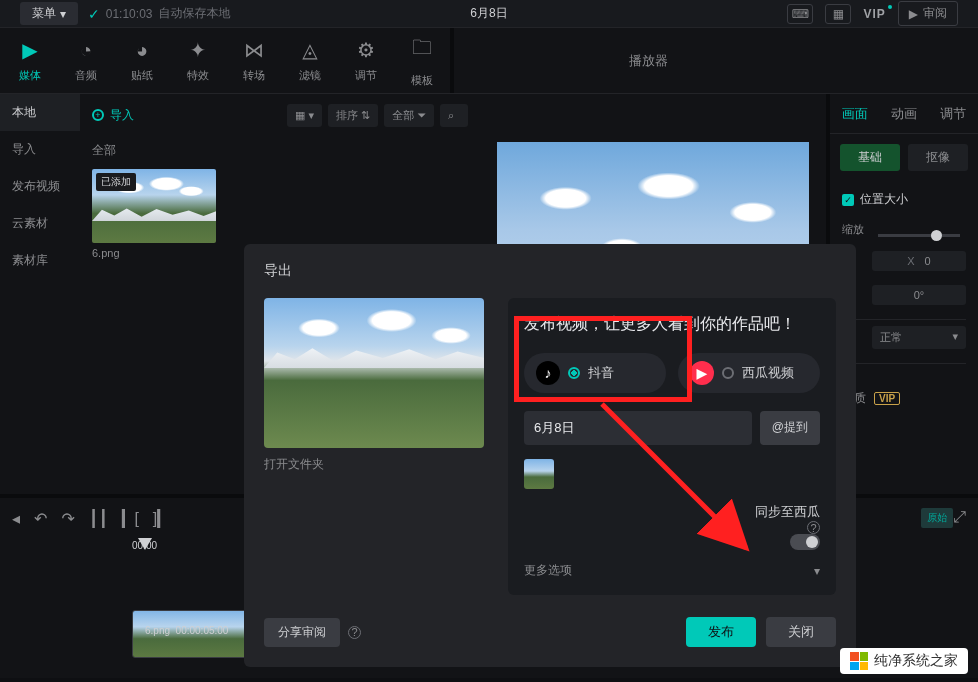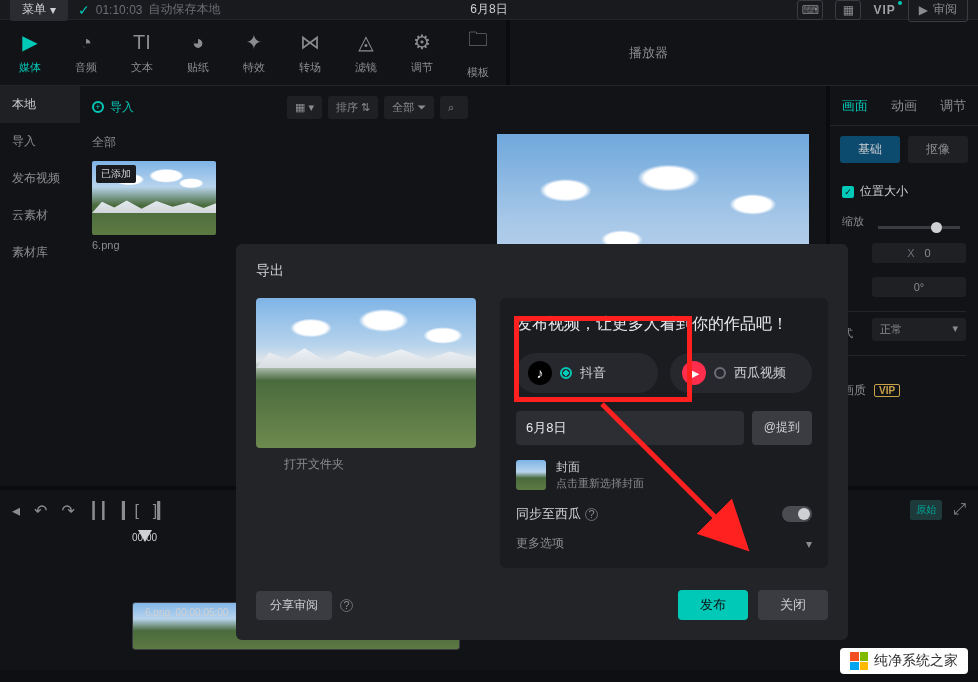--- a/index.html
+++ b/index.html
@@ -1,19 +1,19 @@
 <!DOCTYPE html>
 <html><head>
 <meta charset="utf-8">
 <style>
 * { margin: 0; padding: 0; box-sizing: border-box; font-family: "Microsoft YaHei", sans-serif; }
 body { width: 978px; height: 682px; background: #0e0f12; color: #8b8c8f; font-size: 12px; overflow: hidden; position: relative; }
 
 
-.topbar { height: 20px; background: #181a1e; display: flex; align-items: center; padding: 0 10px; gap: 10px; border-bottom: 1px solid #232428; }
+.topbar { height: 28px; background: #181a1e; display: flex; align-items: center; padding: 0 20px; gap: 10px; border-bottom: 1px solid #232428; }
 .topbar-left { display: flex; align-items: center; gap: 10px; }
 .menu-btn { background: #2a2c32; color: #cfd0d3; padding: 3px 12px; border-radius: 3px; font-size: 12px; display: flex; align-items: center; gap: 4px; }
 .autosave { display: flex; align-items: center; gap: 6px; color: #6c6e74; }
 .autosave-icon { color: #00c9b8; font-size: 14px; }
 .topbar-center { position: absolute; left: 50%; transform: translateX(-50%); color: #cfd0d3; }
 .topbar-right { margin-left: auto; display: flex; align-items: center; gap: 12px; }
 .top-icon-btn { width: 26px; height: 20px; border: 1px solid #3a3c42; border-radius: 3px; display: flex; align-items: center; justify-content: center; color: #8b8c8f; }
 .vip-badge { color: #a0a2a6; font-weight: bold; letter-spacing: 1px; position: relative; }
 .vip-dot { width: 4px; height: 4px; background: #00c9b8; border-radius: 50%; position: absolute; top: -2px; right: -6px; }
 .review-btn { display: flex; align-items: center; gap: 5px; border: 1px solid #3a3c42; padding: 3px 10px; border-radius: 3px; }
@@ -53,79 +53,79 @@
 .preview-img { width: 312px; height: 176px; background: linear-gradient(to bottom, #6fa8dc 0%, #a8c8e8 50%, #c4daf0 100%); position: relative; overflow: hidden; }
 .preview-img::before { content: ""; position: absolute; inset: 0; background: radial-gradient(ellipse 50px 22px at 22% 32%, #fff 40%, transparent 52%), radial-gradient(ellipse 60px 26px at 55% 25%, #fff 40%, transparent 52%), radial-gradient(ellipse 45px 20px at 82% 40%, #fff 40%, transparent 52%), radial-gradient(ellipse 40px 18px at 40% 60%, #fff 40%, transparent 52%), radial-gradient(ellipse 35px 15px at 70% 70%, #fff 40%, transparent 52%); }
 
 
 .right-panel { width: 152px; background: #121316; border-left: 4px solid #0a0b0d; }
 .rp-tabs { display: flex; height: 40px; align-items: center; border-bottom: 1px solid #232428; justify-content: center; }
 .rp-tab { flex: 1; text-align: center; font-size: 13px; color: #8b8c8f; }
 .rp-tab.active { color: #00c9b8; }
 .rp-subtabs { display: flex; padding: 10px; gap: 8px; }
 .rp-subtab { flex: 1; text-align: center; padding: 5px 0; background: #1e2024; border-radius: 3px; font-size: 12px; }
-.rp-subtab.active { background: #0c4a6e; color: #cfd0d3; }
+.rp-subtab.active { background: #14532d; color: #cfd0d3; }
 .rp-section { padding: 10px 12px; }
 .rp-section-title { display: flex; align-items: center; gap: 6px; font-size: 12px; color: #cfd0d3; margin-bottom: 14px; }
 .rp-check { width: 12px; height: 12px; background: #00c9b8; border-radius: 2px; display: flex; align-items: center; justify-content: center; color: #0e0f12; font-size: 9px; }
 .rp-row { display: flex; align-items: flex-end; margin-bottom: 14px; font-size: 11px; }
 .rp-row-label { width: 30px; color: #8b8c8f; }
 .slider { flex: 1; height: 3px; background: #3a3c42; position: relative; margin: 0 6px; }
 .slider::after { content: ""; position: absolute; right: 18px; top: -4px; width: 11px; height: 11px; border-radius: 50%; background: #cfd0d3; }
 .coord-box { flex: 1; background: #1e2024; padding: 4px 0; text-align: center; border-radius: 3px; font-size: 11px; }
 .coord-prefix { color: #6c6e74; margin-right: 10px; }
 .rp-divider { height: 1px; background: #232428; margin: 6px 0; }
 .blend-select { flex: 1; background: #1e2024; padding: 4px 8px; border-radius: 3px; font-size: 11px; display: flex; justify-content: space-between; }
 .quality-row { display: flex; align-items: center; gap: 8px; padding: 10px 12px; }
 .quality-vip { color: #c9a24a; font-size: 10px; font-weight: bold; border: 1px solid #c9a24a; padding: 0 4px; border-radius: 2px; }
 
 
 .timeline-area { height: 184px; background: #121316; border-top: 4px solid #0a0b0d; }
 .tl-toolbar { height: 40px; display: flex; align-items: center; padding: 0 12px; gap: 14px; }
 .tl-btn { color: #8b8c8f; font-size: 16px; }
-.tl-right { margin-left: auto; display: flex; gap: 11px; }
+.tl-right { margin-left: auto; display: flex; gap: 0; }
 .tl-ratio { background: #1e3a3a; color: #00a89a; padding: 3px 6px; font-size: 10px; border-radius: 2px; }
 .tl-ruler { height: 22px; position: relative; padding-left: 132px; }
 .tl-time-marker { color: #cfd0d3; font-size: 10px; }
 .tl-playhead { position: absolute; left: 138px; top: 0; width: 14px; height: 12px; background: #cfd0d3; clip-path: polygon(0 0, 100% 0, 50% 100%); }
 .tl-track-area { padding-left: 132px; padding-top: 50px; }
 .tl-clip { width: 328px; height: 48px; background: #1e2024; border: 1px solid #3a3c42; border-radius: 3px; display: flex; align-items: center; overflow: hidden; }
 .tl-clip-label { position: absolute; color: #cfd0d3; font-size: 10px; padding: 2px 6px; }
 .tl-clip-thumb { width: 55px; height: 48px; background: linear-gradient(to bottom, #7fb4e6 0%, #b8d4ed 35%, #4a6b3d 60%, #5d7a42 100%); }
 
 
 .modal-overlay { position: absolute; inset: 0; display: flex; align-items: center; justify-content: center; z-index: 100; }
-.modal { width: 612px; background: #232428; border-radius: 6px; padding: 18px 20px 20px 20px; position: absolute; top: 244px; left: 236px; }
+.modal { width: 612px; background: #232428; border-radius: 6px; padding: 18px 20px 20px 20px; position: absolute; top: 244px; left: 244px; }
 .modal-title { color: #cfd0d3; font-size: 14px; margin-bottom: 18px; }
 .modal-body { display: flex; gap: 24px; }
 .modal-left { width: 220px; }
 .modal-thumb { width: 220px; height: 150px; background: linear-gradient(to bottom, #7fb4e6 0%, #b8d4ed 32%, #e0e5ea 42%, #4a6b3d 55%, #6d8a4f 100%); border-radius: 4px; position: relative; overflow: hidden; }
 .modal-thumb::before { content: ""; position: absolute; inset: 0; background: radial-gradient(ellipse 40px 18px at 25% 20%, #fff 40%, transparent 52%), radial-gradient(ellipse 48px 22px at 58% 15%, #fff 40%, transparent 52%), radial-gradient(ellipse 38px 16px at 85% 25%, #fff 40%, transparent 52%); }
 .modal-thumb::after { content: ""; position: absolute; top: 48px; left: 0; right: 0; height: 22px; background: linear-gradient(to bottom, #f0f4f8, #d8dde2); clip-path: polygon(0 100%, 6% 30%, 14% 60%, 22% 10%, 32% 70%, 42% 20%, 54% 55%, 66% 15%, 78% 60%, 88% 25%, 100% 55%, 100% 100%); }
-.open-folder { color: #8b8c8f; font-size: 12px; margin-top: 8px; cursor: pointer; margin-left: 28px; }
+.open-folder { color: #8b8c8f; font-size: 12px; margin-top: 8px; cursor: pointer; }
 .modal-right { flex: 1; background: #1a1c20; border-radius: 6px; padding: 16px; }
 .publish-headline { color: #e8e9ec; font-size: 16px; margin-bottom: 18px; }
 .platform-row { display: flex; gap: 12px; margin-bottom: 18px; }
 .platform-pill { flex: 1; background: #26282e; border-radius: 22px; padding: 8px 12px; display: flex; align-items: center; gap: 8px; }
 .platform-icon { width: 24px; height: 24px; border-radius: 50%; display: flex; align-items: center; justify-content: center; font-size: 14px; }
 .douyin-icon { background: #000; color: #fff; }
 .xigua-icon { background: #ff2e4d; color: #fff; }
 .radio-dot { width: 12px; height: 12px; border: 2px solid #6c6e74; border-radius: 50%; }
 .radio-dot.checked { border-color: #00c9b8; background: radial-gradient(circle, #00c9b8 45%, transparent 50%); }
 .platform-label { color: #cfd0d3; font-size: 13px; }
 .field-label { font-size: 12px; color: #8b8c8f; margin-bottom: 6px; }
 .field-label .req { color: #ff4d4d; margin-right: 2px; }
 .title-row { display: flex; gap: 8px; margin-bottom: 14px; }
 .title-input { flex: 1; background: #2c2e34; border-radius: 4px; padding: 8px 10px; color: #e8e9ec; font-size: 13px; }
 .mention-btn { background: #3a3c42; color: #cfd0d3; padding: 8px 12px; border-radius: 4px; font-size: 12px; }
 .cover-row { display: flex; align-items: center; gap: 10px; margin-bottom: 14px; }
 .cover-thumb { width: 30px; height: 30px; background: linear-gradient(to bottom, #7fb4e6 0%, #b8d4ed 40%, #4a6b3d 60%, #5d7a42 100%); border-radius: 3px; }
 .cover-text .t1 { color: #cfd0d3; font-size: 12px; }
 .cover-text .t2 { color: #8b8c8f; font-size: 11px; }
-.sync-row { display: flex; align-items: center; margin-bottom: 12px; }
+.sync-row { display: flex; align-items: flex-end; margin-bottom: 12px; flex-direction: column; }
 .sync-label { color: #cfd0d3; font-size: 13px; }
 .sync-q { font-size: 11px; color: #8b8c8f; margin-left: 4px; border: 1px solid #6c6e74; border-radius: 50%; width: 13px; height: 13px; display: inline-flex; align-items: center; justify-content: center; }
 .toggle { margin-left: auto; width: 30px; height: 16px; background: #4a4c52; border-radius: 8px; position: relative; }
 .toggle::after { content: ""; position: absolute; right: 2px; top: 2px; width: 12px; height: 12px; background: #cfd0d3; border-radius: 50%; }
 .more-row { display: flex; align-items: center; justify-content: space-between; color: #8b8c8f; font-size: 12px; }
 .modal-footer { display: flex; align-items: center; margin-top: 22px; }
 .share-review { background: #3a3c42; color: #cfd0d3; padding: 6px 14px; border-radius: 4px; font-size: 12px; }
 .footer-q { margin-left: 8px; }
 .footer-right { margin-left: auto; display: flex; gap: 10px; }
 .btn-publish { background: #00c9b8; color: #0e0f12; padding: 6px 22px; border-radius: 4px; font-size: 13px; }
@@ -171,24 +171,20 @@
   <div class="tool-tabs">
     <div class="tool-tab active">
         <span class="tool-tab-icon">▶</span>
         <span class="tool-tab-label">媒体</span>
       </div>
     <div class="tool-tab">
         <span class="tool-tab-icon">◔</span>
         <span class="tool-tab-label">音频</span>
       </div>
     <div class="tool-tab">
-        <span class="tool-tab-icon">TI</span>
-        <span class="tool-tab-label">文本</span>
-      </div>
-    <div class="tool-tab">
         <span class="tool-tab-icon">◕</span>
         <span class="tool-tab-label">贴纸</span>
       </div>
     <div class="tool-tab">
         <span class="tool-tab-icon">✦</span>
         <span class="tool-tab-label">特效</span>
       </div>
     <div class="tool-tab">
         <span class="tool-tab-icon">⋈</span>
         <span class="tool-tab-label">转场</span>
@@ -303,21 +299,21 @@
       <span class="tl-ratio">原始</span>
       <span class="tl-btn">⤢</span>
     </div>
   </div>
   <div class="tl-ruler">
     <div class="tl-playhead"></div>
     <span class="tl-time-marker">00:00</span>
   </div>
   <div class="tl-track-area">
     <div class="tl-clip" style="position:relative">
-      <span class="tl-clip-label" style="top:2px;left:6px"><span>6.png</span>&nbsp;&nbsp;<span>00:00:05:00</span></span>
+      <span class="tl-clip-label" style="top:12px;left:6px"><span>6.png</span>&nbsp;&nbsp;<span>00:00:05:00</span></span>
       <div class="tl-clip-thumb"></div>
         <div class="tl-clip-thumb"></div>
         <div class="tl-clip-thumb"></div>
         <div class="tl-clip-thumb"></div>
         <div class="tl-clip-thumb"></div>
         <div class="tl-clip-thumb"></div>
     </div>
   </div>
 </div>
 
@@ -342,24 +338,20 @@
             <div class="radio-dot"></div>
             <span class="platform-label">西瓜视频</span>
           </div>
         </div>
         <div class="title-row">
           <div class="title-input">6月8日</div>
           <div class="mention-btn">@提到</div>
         </div>
         <div class="cover-row">
           <div class="cover-thumb"></div>
-          <div class="cover-text">
-            <div class="t1">封面</div>
-            <div class="t2">点击重新选择封面</div>
-          </div>
         </div>
         <div class="sync-row">
           <span class="sync-label">同步至西瓜</span>
           <span class="sync-q">?</span>
           <div class="toggle"></div>
         </div>
         <div class="more-row">
           <span>更多选项</span>
           <span>▾</span>
         </div>

